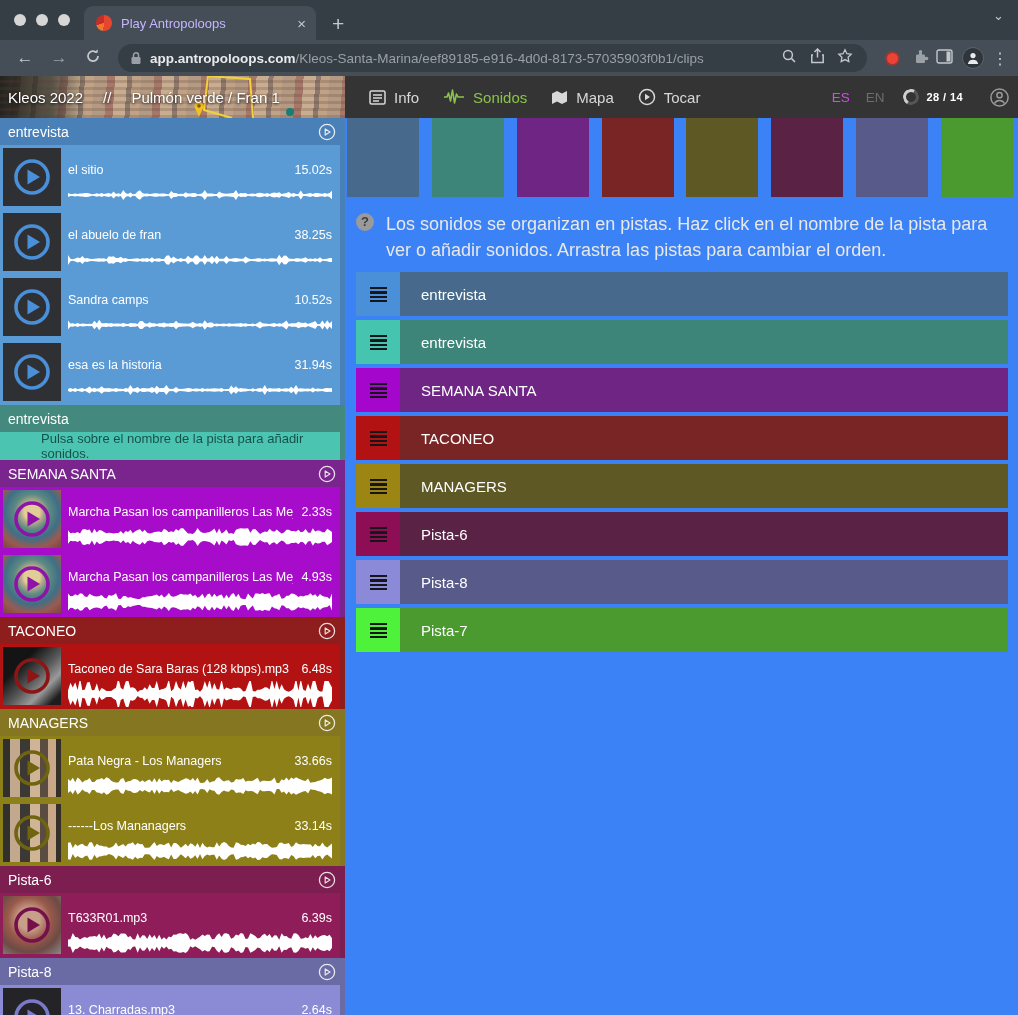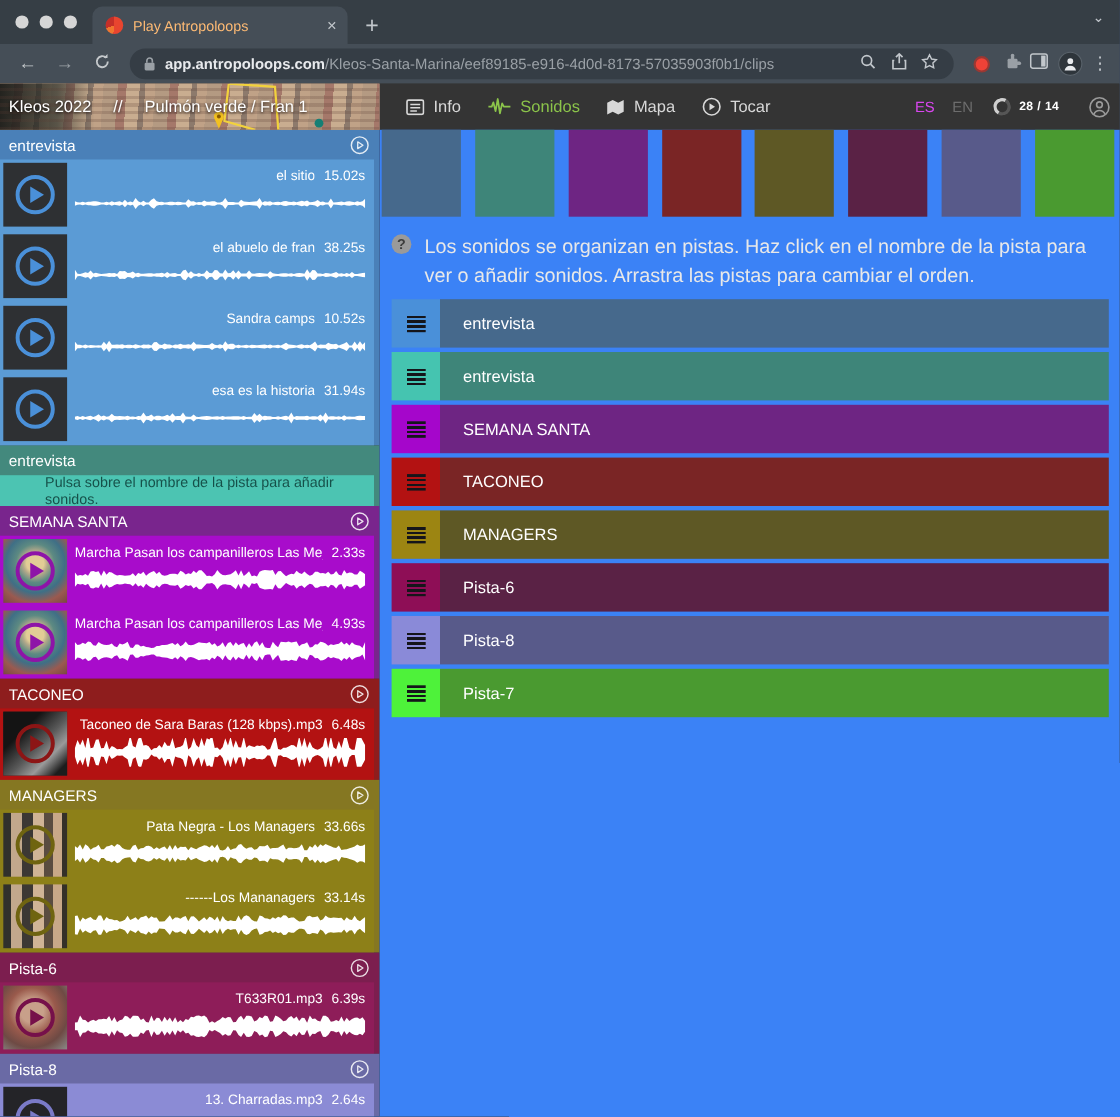--- a/index.html
+++ b/index.html
@@ -6,21 +6,21 @@
   html,body { width:1018px; height:1015px; overflow:hidden; }
   body { font-family:"Liberation Sans", sans-serif; background:#3b3b3b; }
   .browser { width:1018px; height:1015px; display:flex; flex-direction:column; }
 
   
   .tabstrip { height:40px; background:#363e45; display:flex; align-items:flex-end; position:relative; flex:none; }
   .lights { display:flex; gap:10px; padding:0 14px; align-items:center; height:40px; }
   .light { width:12px; height:12px; border-radius:50%; background:#d6d6d6; }
   .tab { width:232px; height:34px; background:#454e57; border-radius:9px 9px 0 0; display:flex; align-items:center; padding:0 10px 0 12px; gap:9px; }
   .favicon { width:16px; height:16px; border-radius:50%; background:conic-gradient(#e8452f 0 52%, #f0762f 52% 70%, #c52f28 70% 100%); flex:none; }
-  .tab-title { color:#fdba74; font-size:13px; flex:1; white-space:nowrap; overflow:hidden; }
+  .tab-title { color:#c4b5fd; font-size:13px; flex:1; white-space:nowrap; overflow:hidden; }
   .tab-close { color:#c2c7cc; font-size:15px; line-height:1; cursor:default; }
   .newtab { color:#c2c7cc; font-size:21px; font-weight:300; margin:0 0 4px 16px; }
   .strip-chevron { position:absolute; right:14px; top:8px; color:#c2c7cc; font-size:13px; }
   .toolbar { height:36px; background:#454e57; display:flex; align-items:center; padding:0 10px; gap:4px; flex:none; }
   .navbtn { color:#c5c9cc; font-size:17px; width:30px; text-align:center; }
   .navbtn.dim { color:#9aa0a6; }
   .omnibox { height:28px; background:#353d45; border-radius:14px; flex:1; margin:0 8px 0 6px; display:flex; align-items:center; padding:0 12px; gap:8px; min-width:0; }
   .url { font-size:13.5px; white-space:nowrap; overflow:hidden; flex:1; }
   .url .host { color:#e8eaed; font-weight:bold; }
   .url .path { color:#9aa0a6; }
@@ -60,21 +60,21 @@
   .track-msg { height:28px; display:flex; align-items:center; padding:0 8px; font-size:13px; color:rgba(7,48,44,.78); }
   .clip { height:65px; position:relative; }
   .thumb { position:absolute; left:3px; top:3px; width:58px; height:58px; display:flex; align-items:center; justify-content:center; }
   .thumb svg { display:block; }
   .thumb-dark { background:#2e3033; }
   .thumb-guadalupe { background:radial-gradient(circle at 50% 38%, #e2cd96 0 17%, #b4a98a 24%, #5d8a82 38%, #3f6f86 58%, #9a5a50 78%, #7a4640 100%); }
   .thumb-dance { background:linear-gradient(135deg, #141414 0 30%, #5a5a5a 55%, #9a9a9a 72%, #1d1d1d 90%), #222; }
   .thumb-band { background:linear-gradient(90deg, #30302c 0 12%, #c2a88c 12% 30%, #3c3834 30% 46%, #d0b496 46% 64%, #5a4c40 64% 78%, #c8a888 78% 92%, #343028 92%); }
   .thumb-procession { background:radial-gradient(circle at 45% 40%, #c8a08a 0 22%, #9a5a4c 45%, #6e4a44 70%, #8a8a88 100%); }
   .thumb-darkpurple { background:#242428; }
-  .clip-main { margin-left:68px; margin-right:8px; padding-top:8px;text-align:right; }
+  .clip-main { margin-left:68px; margin-right:8px; padding-top:18px; }
   .clip-top { display:flex; align-items:baseline; font-size:12.5px; color:#fff; }
   .clip-title { flex:1; white-space:nowrap; overflow:hidden; }
   .clip-duration { margin-left:8px; }
   .wave { width:100%; height:26px; margin-top:5px; display:block; }
 
   
   .main { flex:1; min-width:0; padding:0 0 0 2px; }
   .swatchrow { display:flex; justify-content:space-between; padding-right:5px; }
   .swatch { width:72px; height:79px; flex:none; }
   .help { display:flex; gap:12px; margin:14px 10px 0 9px; align-items:flex-start; }

